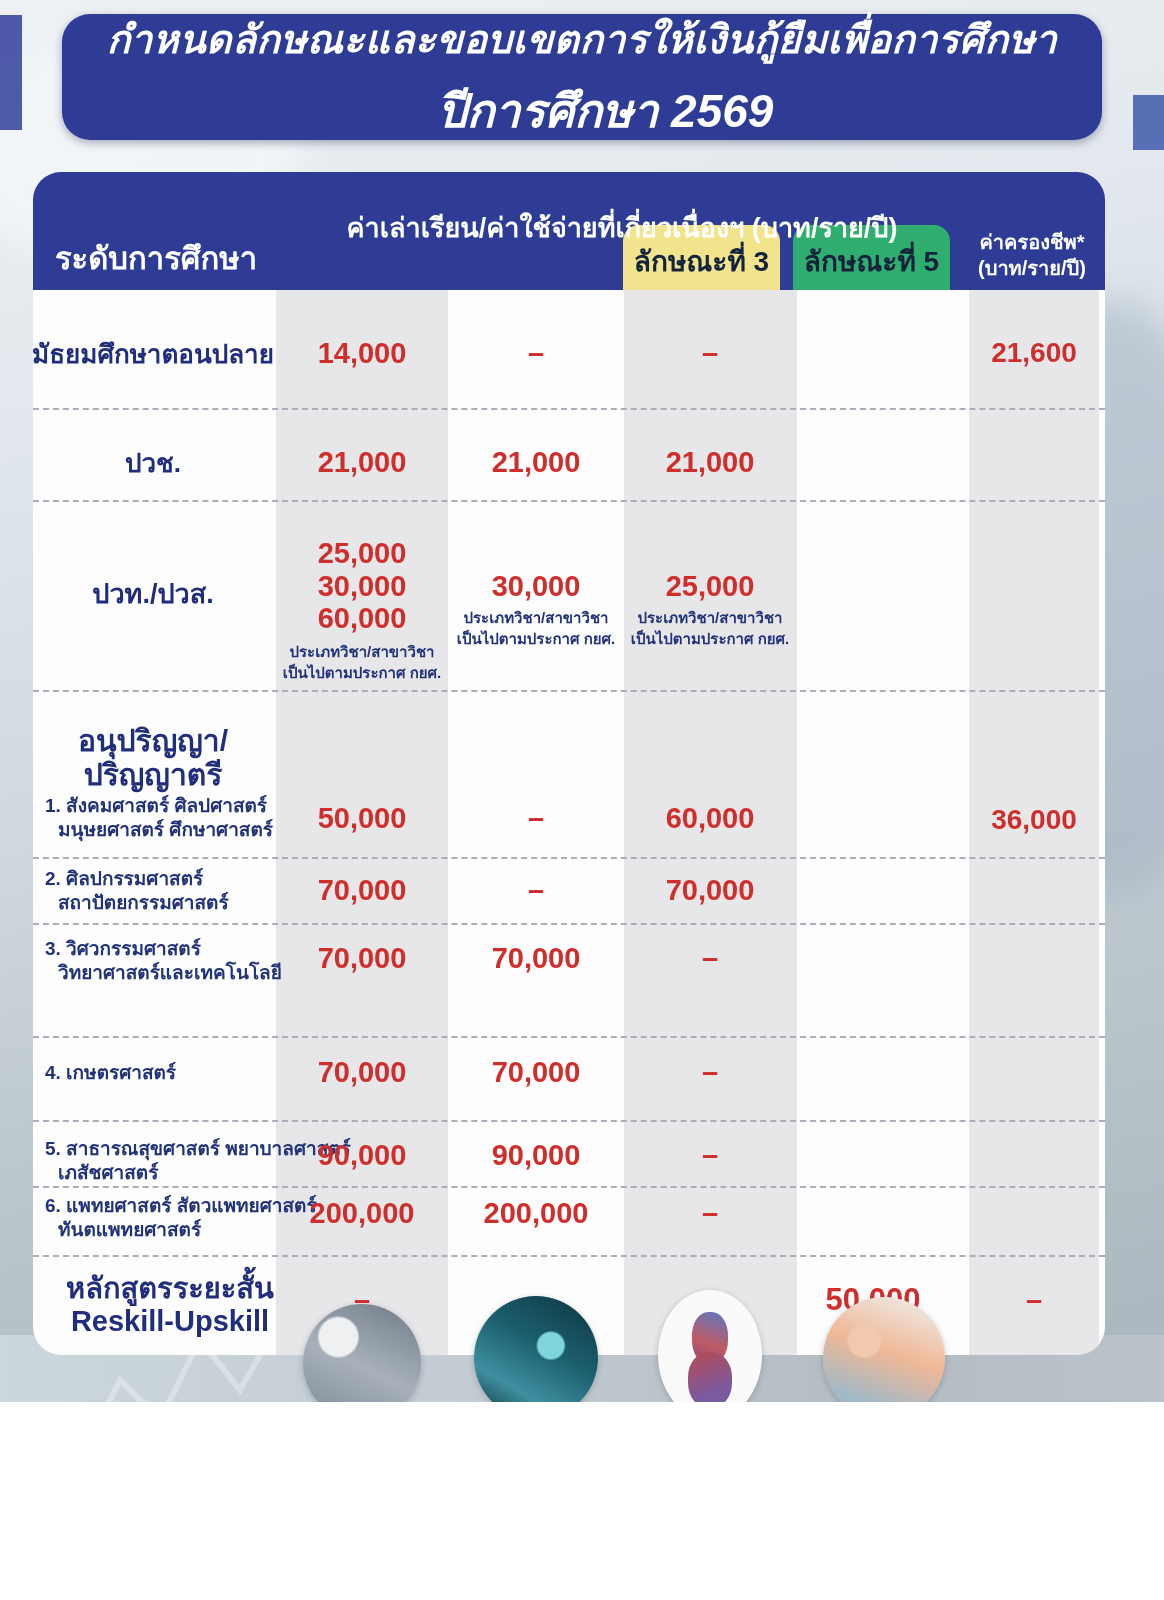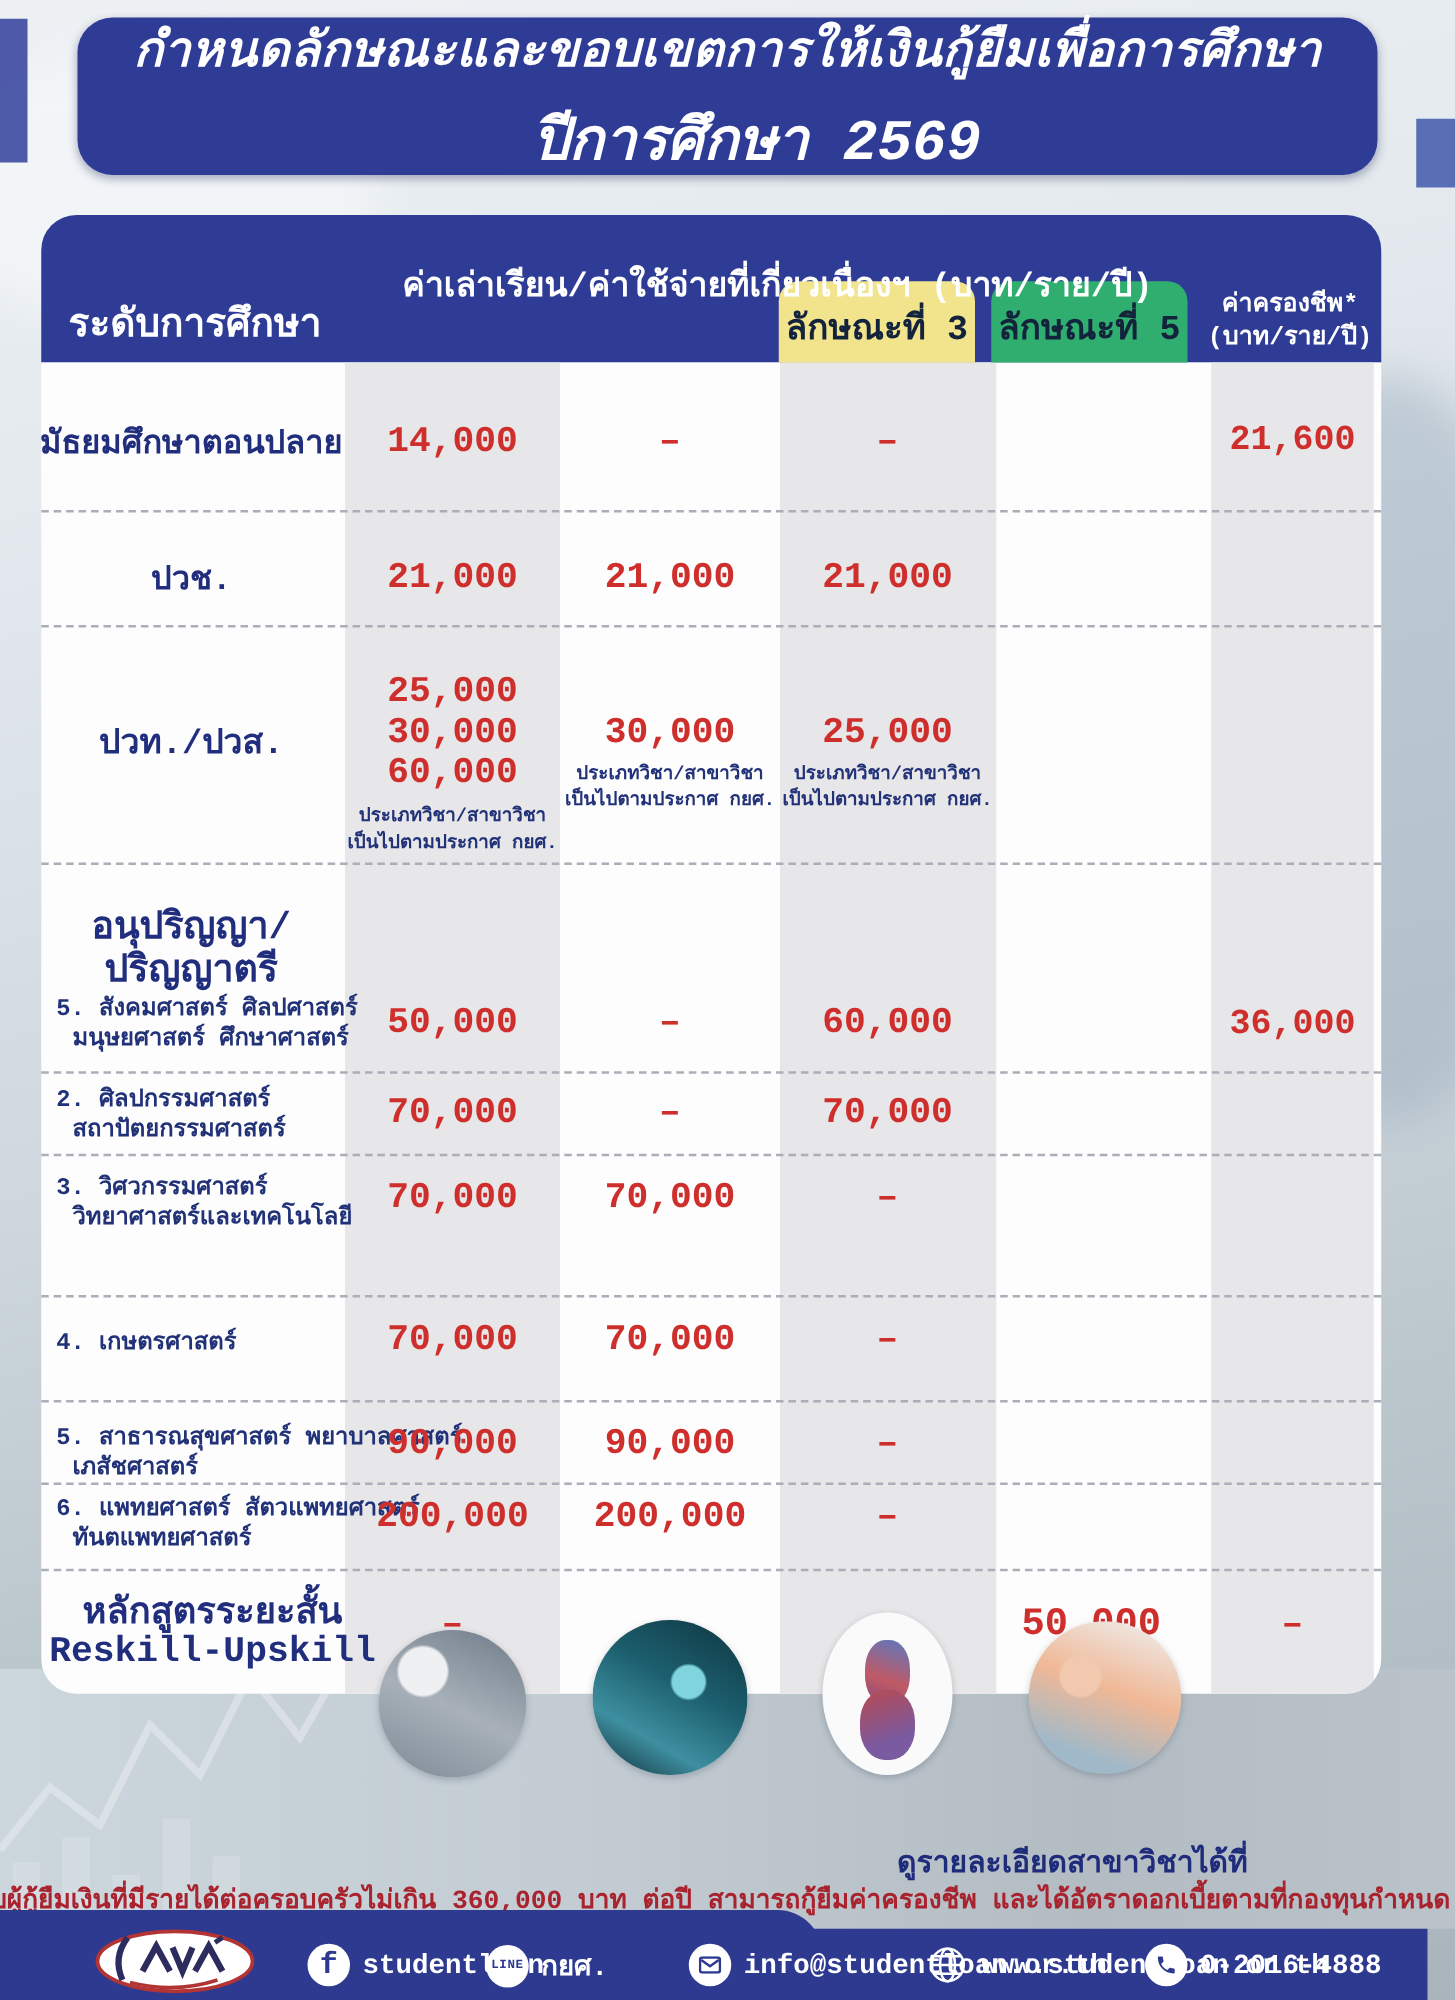--- a/index.html
+++ b/index.html
@@ -1,18 +1,18 @@
 <!DOCTYPE html>
 <html><head>
 <meta charset="utf-8">
 <style>
   html,body{margin:0;padding:0;}
   body{font-family:"Liberation Sans","DejaVu Sans",sans-serif;}
-  #page{position:relative;width:1164px;height:1600px;overflow:hidden;
-        background:linear-gradient(168deg,#eef1f4 0%,#e2e8ed 25%,#cfd8df 52%,#bcc6cd 72%,#aab4bc 100%);font-family:Liberation Mono, monospace;}
+  #page{position:relative;width:1164px;height:1402px;overflow:hidden;
+        background:linear-gradient(168deg,#eef1f4 0%,#e2e8ed 25%,#cfd8df 52%,#bcc6cd 72%,#aab4bc 100%);}
   
   .bg-blob{position:absolute;border-radius:50%;filter:blur(18px);z-index:0;}
   .bg-chip{position:absolute;z-index:0;}
   .bg-band{position:absolute;left:0;width:1164px;top:1335px;height:208px;z-index:0;
            background:linear-gradient(90deg,#ccd6dd 0%,#c3ccd3 40%,#b3bcc3 75%,#bac3ca 100%);}
   .chart-mark{position:absolute;left:0;top:1230px;z-index:1;opacity:.45;}
   
   .title-banner{position:absolute;left:62px;top:14px;width:1040px;height:126px;background:#2e3c96;
       border-radius:28px;display:flex;flex-direction:column;align-items:center;justify-content:center;
       z-index:2;box-shadow:0 3px 8px rgba(20,30,80,.35);}
@@ -140,21 +140,21 @@
   </div>
   <div class="dash" style="top:690px;"></div>
 
   <div>
     <div class="pos lvl" style="left:153px;top:740px;font-size:30px;">อนุปริญญา/</div>
     <div class="pos lvl" style="left:153px;top:774px;font-size:30px;">ปริญญาตรี</div>
     <div class="pos val-sm" style="left:1034px;top:820px;">36,000</div>
   </div>
 
   <div>
-    <div class="pos-l deg-label" style="left:45px;top:805px;">5. สังคมศาสตร์ ศิลปศาสตร์</div>
+    <div class="pos-l deg-label" style="left:45px;top:805px;">1. สังคมศาสตร์ ศิลปศาสตร์</div>
     <div class="pos-l deg-label" style="left:58px;top:829px;">มนุษยศาสตร์ ศึกษาศาสตร์</div>
     <div class="pos val" style="left:362px;top:818px;">50,000</div>
     <div class="pos val" style="left:536px;top:818px;">–</div>
     <div class="pos val" style="left:710px;top:818px;">60,000</div>
   </div>
   <div class="dash" style="top:857px;"></div>
 
   <div>
     <div class="pos-l deg-label" style="left:45px;top:878px;">2. ศิลปกรรมศาสตร์</div>
     <div class="pos-l deg-label" style="left:58px;top:902px;">สถาปัตยกรรมศาสตร์</div>

